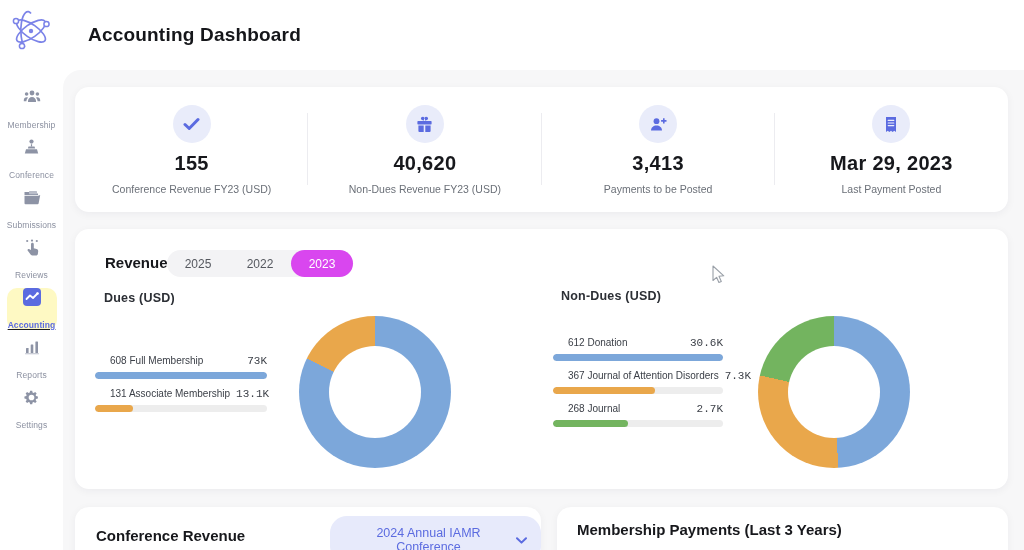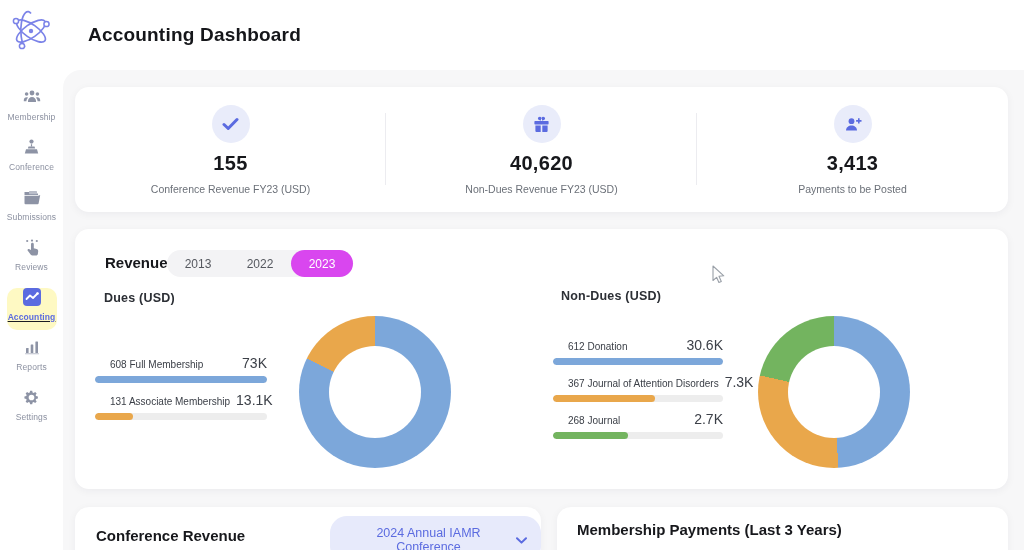--- a/index.html
+++ b/index.html
@@ -5,21 +5,21 @@
   * { margin:0; padding:0; box-sizing:border-box; }
   html,body { width:1024px; height:550px; overflow:hidden; }
   body {
     font-family:"Liberation Sans","DejaVu Sans",sans-serif;
     background:#ffffff; position:relative; color:#1c1d22;
   }
   
   .sidebar { position:absolute; left:0; top:0; width:63px; height:550px; background:#ffffff; z-index:10; }
   .logo { position:absolute; left:8px; top:8px; width:46px; height:46px; cursor:pointer; }
   .nav { position:absolute; top:88px; left:0; width:63px; display:flex; flex-direction:column; align-items:center; }
-  .nav-item { width:50px; height:42px; margin-bottom:8px; display:flex; flex-direction:column; align-items:center; justify-content:flex-start; gap:6px; border-radius:10px; cursor:pointer; }
+  .nav-item { width:50px; height:42px; margin-bottom:8px; display:flex; flex-direction:column; align-items:center; justify-content:flex-start; gap:14px; border-radius:10px; cursor:pointer; }
   .nav-item .nlabel { font-size:8.5px; color:#8b90a0; letter-spacing:.1px; }
   .nav-item.active { background:#fef9c3;text-decoration:underline; }
   .nav-item.active .nlabel { color:#5b6be0; font-weight:bold; }
   .nicon { width:20px; height:18px; display:flex; align-items:center; justify-content:center; }
   
   .page-title { position:absolute; left:88px; top:24px; font-size:19px; font-weight:700; color:#15161a; letter-spacing:.2px; z-index:5; }
   
   .content-bg { position:absolute; left:63px; top:70px; width:961px; height:480px; background:#f7f7f8; border-top-left-radius:18px; }
   .card { position:absolute; background:#fff; border-radius:14px; box-shadow:0 2px 8px rgba(25,28,55,.05); }
   
@@ -39,21 +39,21 @@
   .chart-title { position:absolute; font-size:12.5px; font-weight:700; color:#2c2f35; letter-spacing:.2px;margin-left:8px; }
   .chart-dues .chart-title { left:21px; top:62px; }
   .chart-dues .legend { position:absolute; left:20px; top:126px; width:172px; }
   .chart-dues .donut { left:224px; top:87px; }
   .chart-nondues .chart-title { left:478px; top:60px; }
   .chart-nondues .legend { position:absolute; left:478px; top:108px; width:170px; }
   .chart-nondues .donut { left:683px; top:87px; }
   .leg-row { margin-bottom:9px; }
   .leg-top { display:flex; justify-content:space-between; align-items:baseline; margin-bottom:5px; white-space:nowrap; }
   .leg-label { font-size:10px; color:#3c4048;padding-left:15px; }
-  .leg-value { font-size:14px; color:#3c4048; margin-left:6px; }
+  .leg-value { font-size:11px; color:#3c4048; margin-left:6px;font-family:Liberation Mono, monospace; }
   .leg-track { height:7px; border-radius:4px; background:#ededed; overflow:hidden; }
   .leg-fill { height:100%; border-radius:4px; }
   .donut { position:absolute; width:152px; height:152px; border-radius:50%; }
   .donut::after { content:""; position:absolute; left:19.5%; top:19.5%; width:61%; height:61%; border-radius:50%; background:#fff; }
   
   .conf-card { left:75px; top:507px; width:466px; height:120px; }
   .memb-card { left:557px; top:507px; width:451px; height:120px; }
   .bottom-title { position:absolute; left:21px; top:20px; font-size:15px; font-weight:700; color:#17181c; }
   .memb-card .bottom-title { top:14px; left:20px; }
   .conf-select { position:absolute; left:255px; top:9px; height:47px; padding:0 14px 0 18px; background:#e7eafb; border:none; border-radius:17px; display:flex; align-items:center; gap:7px; font-size:12.5px; color:#5b6be0; font-family:inherit; cursor:pointer; }
@@ -182,26 +182,40 @@
     <div class="stat-ic">
       <svg width="18" height="17" viewBox="0 0 18 17" fill="#5b6be0">
         <circle cx="7.5" cy="5.2" r="2.9"></circle>
           <path d="M2 14.4c0-3 2.5-5 5.5-5s5.5 2 5.5 5z"></path>
         <path d="M14 2.2h1.6v1.9h1.9v1.6h-1.9v1.9H14V5.7h-1.9V4.1H14z"></path>
       </svg>
     </div>
     <div class="stat-value">3,413</div>
     <div class="stat-label">Payments to be Posted</div>
   </div>
+  <div class="stat">
+    <div class="stat-ic">
+      <svg width="14" height="17" viewBox="0 0 14 17" fill="#5b6be0">
+        <path d="M2 1h10v15l-1.7-1.2L8.6 16 7 14.8 5.4 16l-1.7-1.2L2 16z"></path>
+        <g stroke="#e9ecfa" stroke-width="1.1" stroke-linecap="round">
+          <line x1="4.2" y1="4.4" x2="9.8" y2="4.4"></line>
+            <line x1="4.2" y1="7" x2="9.8" y2="7"></line>
+            <line x1="4.2" y1="9.6" x2="9.8" y2="9.6"></line>
+        </g>
+      </svg>
+    </div>
+    <div class="stat-value">Mar 29, 2023</div>
+    <div class="stat-label">Last Payment Posted</div>
+  </div>
 </div>
 
 <div class="card revenue-card">
   <span class="rev-title">Revenue</span>
   <div class="tabs">
-    <button class="tab">2013</button>
+    <button class="tab">2025</button>
     <button class="tab">2022</button>
     <button class="tab active">2023</button>
   </div>
 
   <div class="chart-area chart-dues">
     <div class="chart-title">Dues (USD)</div>
     <div class="legend">
         <div class="leg-row">
           <div class="leg-top">
             <span class="leg-label">608 Full Membership</span>

